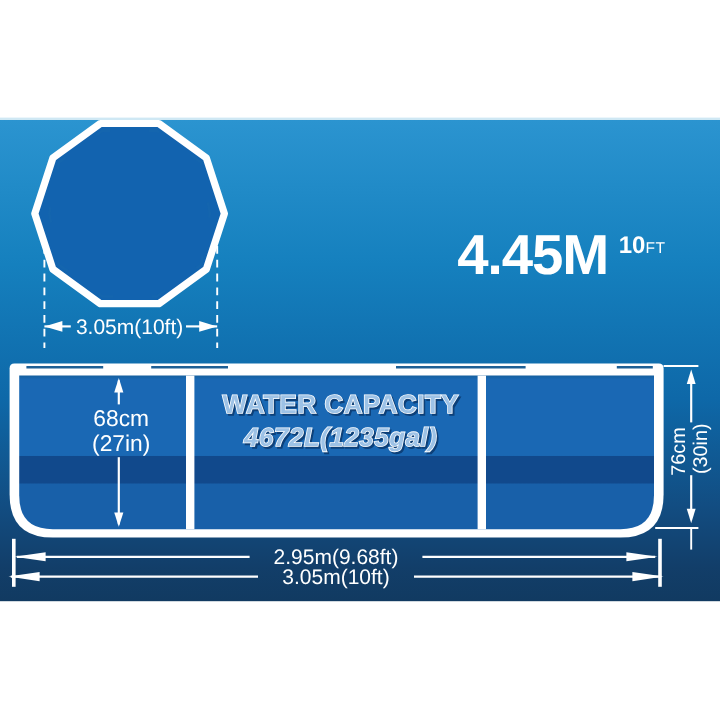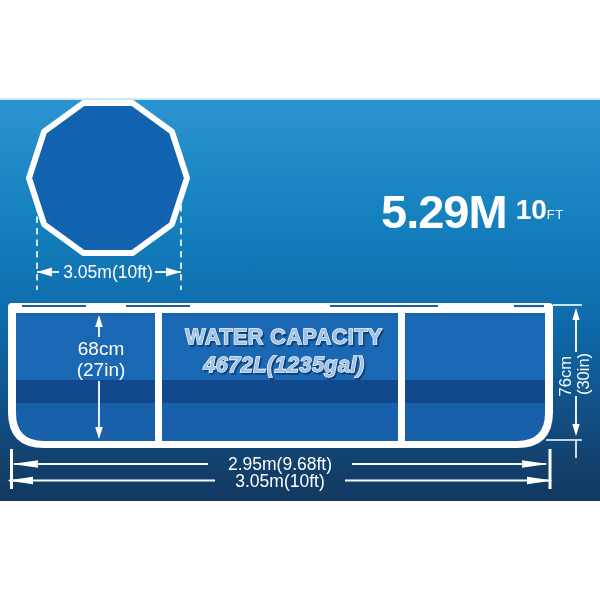--- a/index.html
+++ b/index.html
@@ -18,32 +18,32 @@
   .dim-text-sm{fill:#ffffff;font-size:19px;}
   .rot-text{fill:#ffffff;font-size:16.5px;}
   .cap-text{font-size:21.5px;font-weight:bold;letter-spacing:.5px;}
   .cap-front{fill:#9DC2E6;stroke:#ffffff;stroke-width:1.3px;paint-order:stroke fill;}
   .cap-shadow{fill:#0D4079;stroke:#0D4079;stroke-width:1.3px;}
   .headline{
     position:absolute;left:381px;top:190px;display:flex;align-items:flex-start;color:#ffffff;
   }
   .headline-metric{font-size:47px;font-weight:bold;letter-spacing:-1px;line-height:0.92;}
   .headline-sup{display:flex;align-items:baseline;margin-left:9px;margin-top:4px;}
-  .feet-val{font-size:28px;font-weight:bold;}
+  .feet-val{font-size:20px;font-weight:bold;}
   .feet-unit{font-size:13px;font-weight:normal;letter-spacing:.5px;}
 </style>
 </head>
 <body>
 
 <div class="stage">
 
   <div class="blue-panel"></div>
 
   <div class="headline">
-    <span class="headline-metric">5.29M</span>
+    <span class="headline-metric">4.45M</span>
     <span class="headline-sup">
       <span class="feet-val">10</span>
       <span class="feet-unit">FT</span>
     </span>
   </div>
 
   <svg class="diagram-svg" viewBox="0 0 600 600">
     <defs>
       <linearGradient id="panelGrad" gradientUnits="userSpaceOnUse" x1="0" y1="313" x2="0" y2="441">
         <stop offset="0" stop-color="#15609F"></stop>

